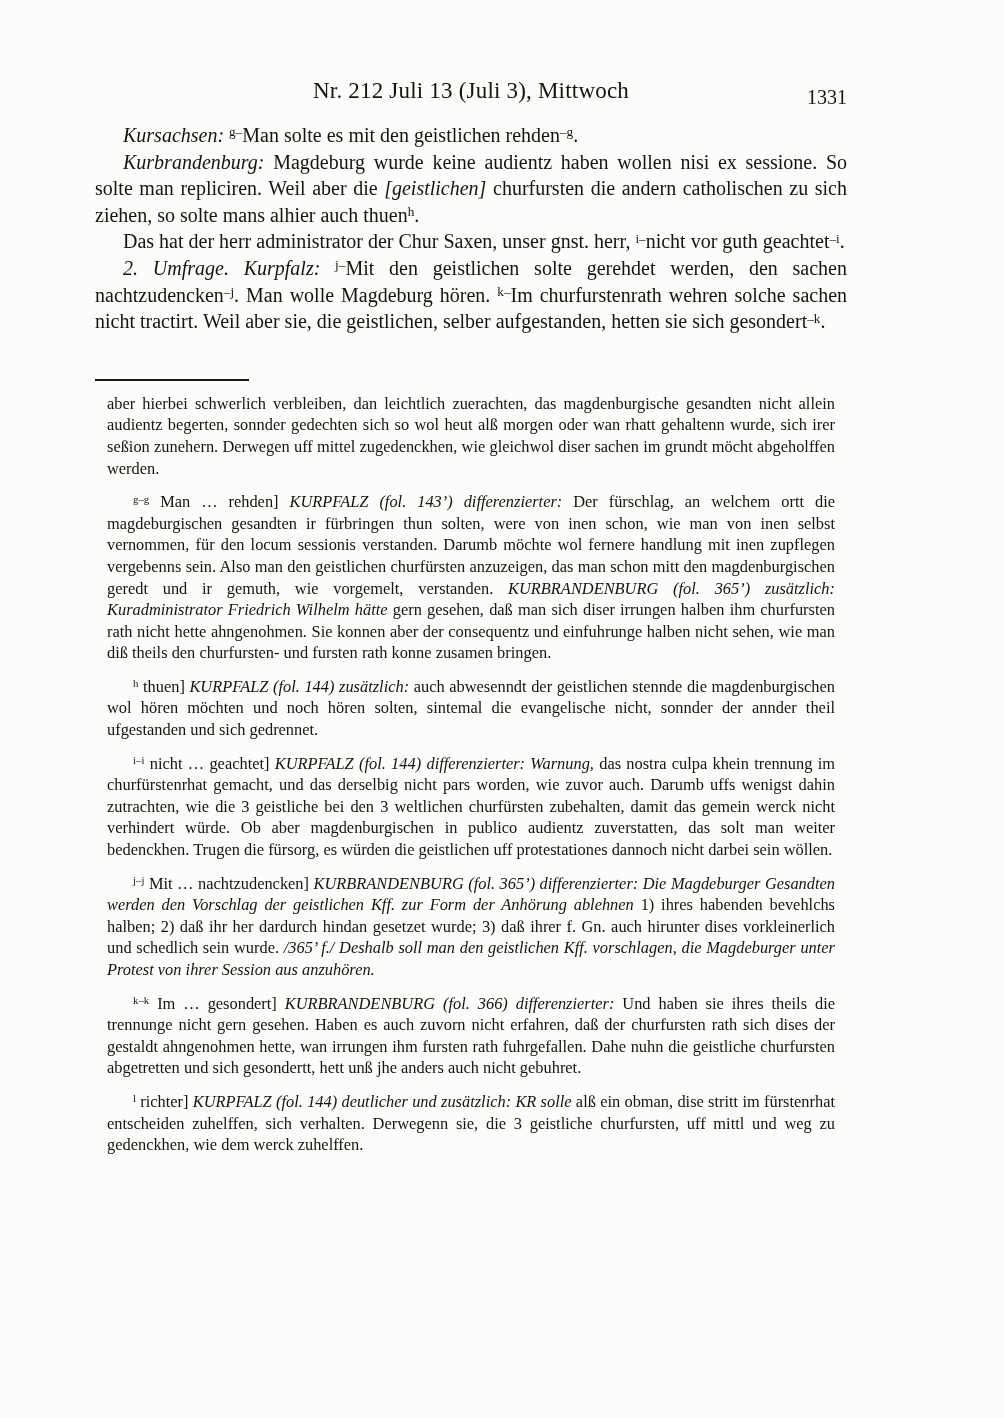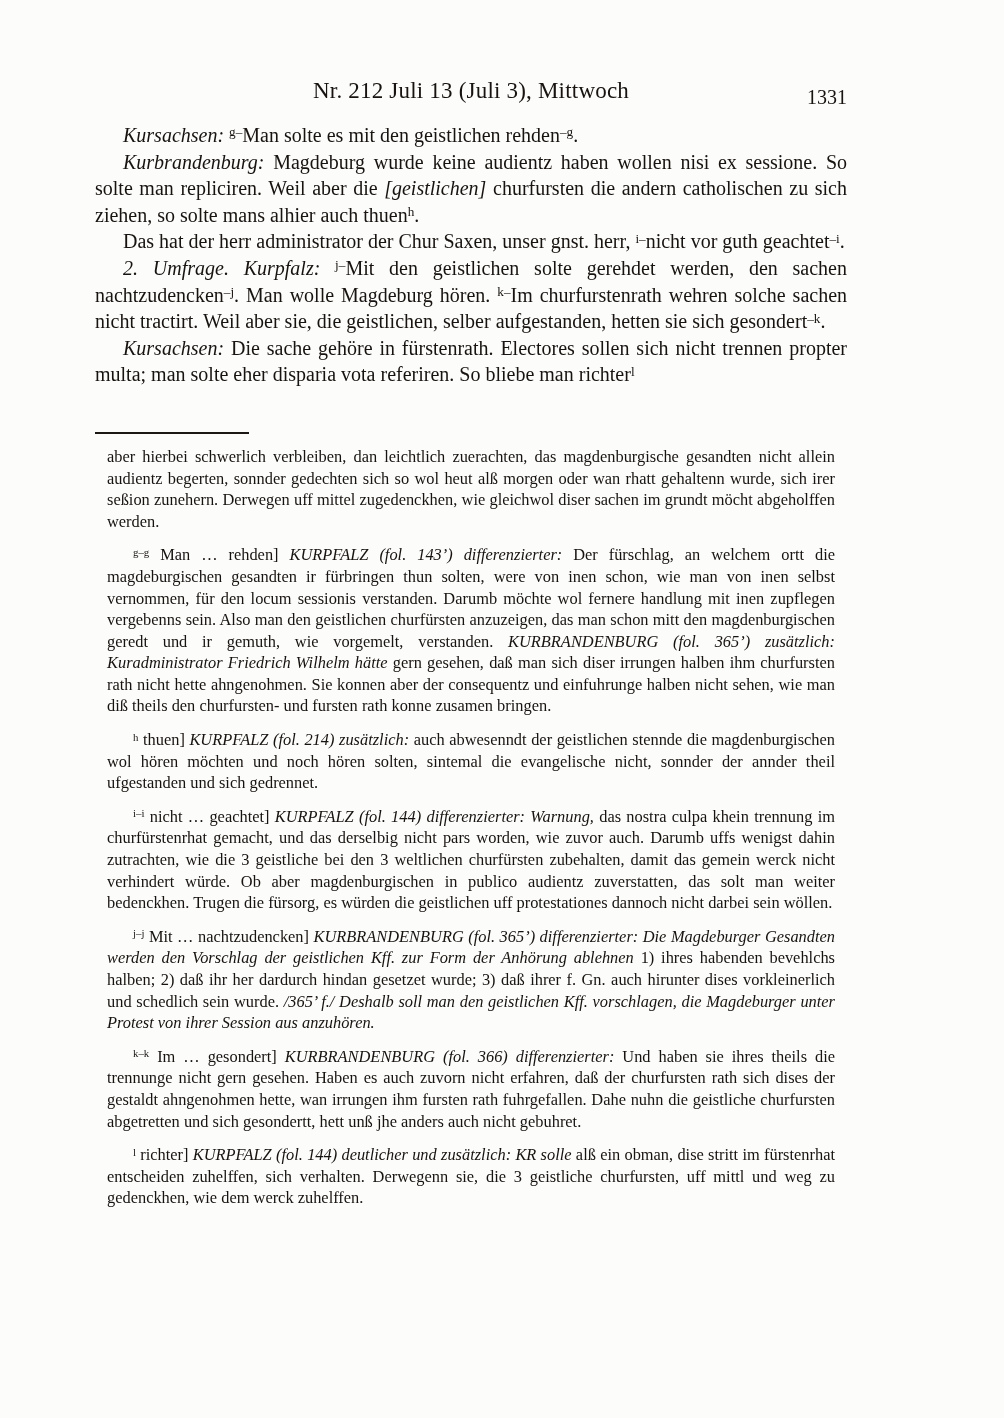--- a/index.html
+++ b/index.html
@@ -86,28 +86,27 @@
   <div class="running-header">
     <span class="rh-title">Nr. 212 Juli 13 (Juli 3), Mittwoch</span>
     <span class="rh-page">1331</span>
   </div>
 
   <div class="main-text">
     <p><span class="run-i">Kursachsen: </span><span class="run-sup">g–</span><span class="run-r">Man solte es mit den geistlichen rehden</span><span class="run-sup">–g</span><span class="run-r">.</span></p>
     <p><span class="run-i">Kurbrandenburg: </span><span class="run-r">Magdeburg wurde keine audientz haben wollen nisi ex sessione. So solte man repliciren. Weil aber die </span><span class="run-i">[geistlichen]</span><span class="run-r"> churfursten die andern catholischen zu sich ziehen, so solte mans alhier auch thuen</span><span class="run-sup">h</span><span class="run-r">.</span></p>
     <p><span class="run-r">Das hat der herr administrator der Chur Saxen, unser gnst. herr, </span><span class="run-sup">i–</span><span class="run-r">nicht vor guth geachtet</span><span class="run-sup">–i</span><span class="run-r">.</span></p>
     <p><span class="run-i">2. Umfrage. Kurpfalz: </span><span class="run-sup">j–</span><span class="run-r">Mit den geistlichen solte gerehdet werden, den sachen nachtzudencken</span><span class="run-sup">–j</span><span class="run-r">. Man wolle Magdeburg hören. </span><span class="run-sup">k–</span><span class="run-r">Im churfurstenrath wehren solche sachen nicht tractirt. Weil aber sie, die geistlichen, selber aufgestanden, hetten sie sich gesondert</span><span class="run-sup">–k</span><span class="run-r">.</span></p>
-    <p><span class="run-i">Kursachsen: </span><span class="run-r">Die sache gehöre in fürstenrath. Electores sollen sich nicht trennen propter multa; man solte eher disparia vota referiren. So bliebe man richter</span><span class="run-sup">l</span></p>
   </div>
 
   <div class="fn-rule"></div>
 
   <div class="footnotes">
     <p class="no-indent"><span class="run-r">aber hierbei schwerlich verbleiben, dan leichtlich zuerachten, das magdenburgische gesandten nicht allein audientz begerten, sonnder gedechten sich so wol heut alß morgen oder wan rhatt gehaltenn wurde, sich irer seßion zunehern. Derwegen uff mittel zugedenckhen, wie gleichwol diser sachen im grundt möcht abgeholffen werden.</span></p>
     <p><span class="run-sup">g–g</span><span class="run-r"> Man … rehden] </span><span class="run-i">KURPFALZ (fol. 143’) differenzierter: </span><span class="run-r">Der fürschlag, an welchem ortt die magdeburgischen gesandten ir fürbringen thun solten, were von inen schon, wie man von inen selbst vernommen, für den locum sessionis verstanden. Darumb möchte wol fernere handlung mit inen zupflegen vergebenns sein. Also man den geistlichen churfürsten anzuzeigen, das man schon mitt den magdenburgischen geredt und ir gemuth, wie vorgemelt, verstanden. </span><span class="run-i">KURBRANDENBURG (fol. 365’) zusätzlich: Kuradministrator Friedrich Wilhelm hätte </span><span class="run-r">gern gesehen, daß man sich diser irrungen halben ihm churfursten rath nicht hette ahngenohmen. Sie konnen aber der consequentz und einfuhrunge halben nicht sehen, wie man diß theils den churfursten- und fursten rath konne zusamen bringen.</span></p>
-    <p><span class="run-sup">h</span><span class="run-r"> thuen] </span><span class="run-i">KURPFALZ (fol. 214) zusätzlich: </span><span class="run-r">auch abwesenndt der geistlichen stennde die magdenburgischen wol hören möchten und noch hören solten, sintemal die evangelische nicht, sonnder der annder theil ufgestanden und sich gedrennet.</span></p>
+    <p><span class="run-sup">h</span><span class="run-r"> thuen] </span><span class="run-i">KURPFALZ (fol. 144) zusätzlich: </span><span class="run-r">auch abwesenndt der geistlichen stennde die magdenburgischen wol hören möchten und noch hören solten, sintemal die evangelische nicht, sonnder der annder theil ufgestanden und sich gedrennet.</span></p>
     <p><span class="run-sup">i–i</span><span class="run-r"> nicht … geachtet] </span><span class="run-i">KURPFALZ (fol. 144) differenzierter: Warnung, </span><span class="run-r">das nostra culpa khein trennung im churfürstenrhat gemacht, und das derselbig nicht pars worden, wie zuvor auch. Darumb uffs wenigst dahin zutrachten, wie die 3 geistliche bei den 3 weltlichen churfürsten zubehalten, damit das gemein werck nicht verhindert würde. Ob aber magdenburgischen in publico audientz zuverstatten, das solt man weiter bedenckhen. Trugen die fürsorg, es würden die geistlichen uff protestationes dannoch nicht darbei sein wöllen.</span></p>
     <p><span class="run-sup">j–j</span><span class="run-r"> Mit … nachtzudencken] </span><span class="run-i">KURBRANDENBURG (fol. 365’) differenzierter: Die Magdeburger Gesandten werden den Vorschlag der geistlichen Kff. zur Form der Anhörung ablehnen </span><span class="run-r">1) ihres habenden bevehlchs halben; 2) daß ihr her dardurch hindan gesetzet wurde; 3) daß ihrer f. Gn. auch hirunter dises vorkleinerlich und schedlich sein wurde. </span><span class="run-i">/365’ f./ Deshalb soll man den geistlichen Kff. vorschlagen, die Magdeburger unter Protest von ihrer Session aus anzuhören.</span></p>
     <p><span class="run-sup">k–k</span><span class="run-r"> Im … gesondert] </span><span class="run-i">KURBRANDENBURG (fol. 366) differenzierter: </span><span class="run-r">Und haben sie ihres theils die trennunge nicht gern gesehen. Haben es auch zuvorn nicht erfahren, daß der churfursten rath sich dises der gestaldt ahngenohmen hette, wan irrungen ihm fursten rath fuhrgefallen. Dahe nuhn die geistliche churfursten abgetretten und sich gesondertt, hett unß jhe anders auch nicht gebuhret.</span></p>
     <p><span class="run-sup">l</span><span class="run-r"> richter] </span><span class="run-i">KURPFALZ (fol. 144) deutlicher und zusätzlich: KR solle </span><span class="run-r">alß ein obman, dise stritt im fürstenrhat entscheiden zuhelffen, sich verhalten. Derwegenn sie, die 3 geistliche churfursten, uff mittl und weg zu gedenckhen, wie dem werck zuhelffen.</span></p>
   </div>
 
 </div>
 
 </body></html>

